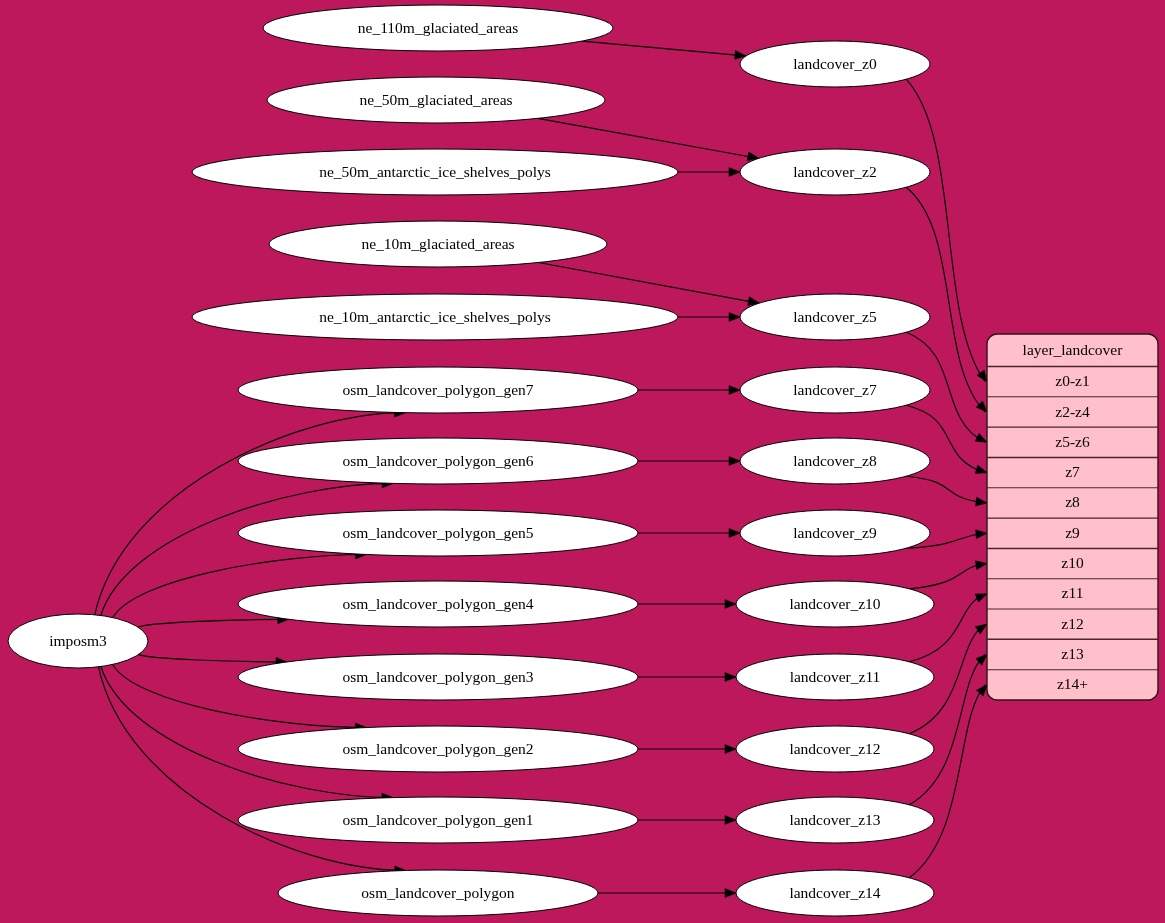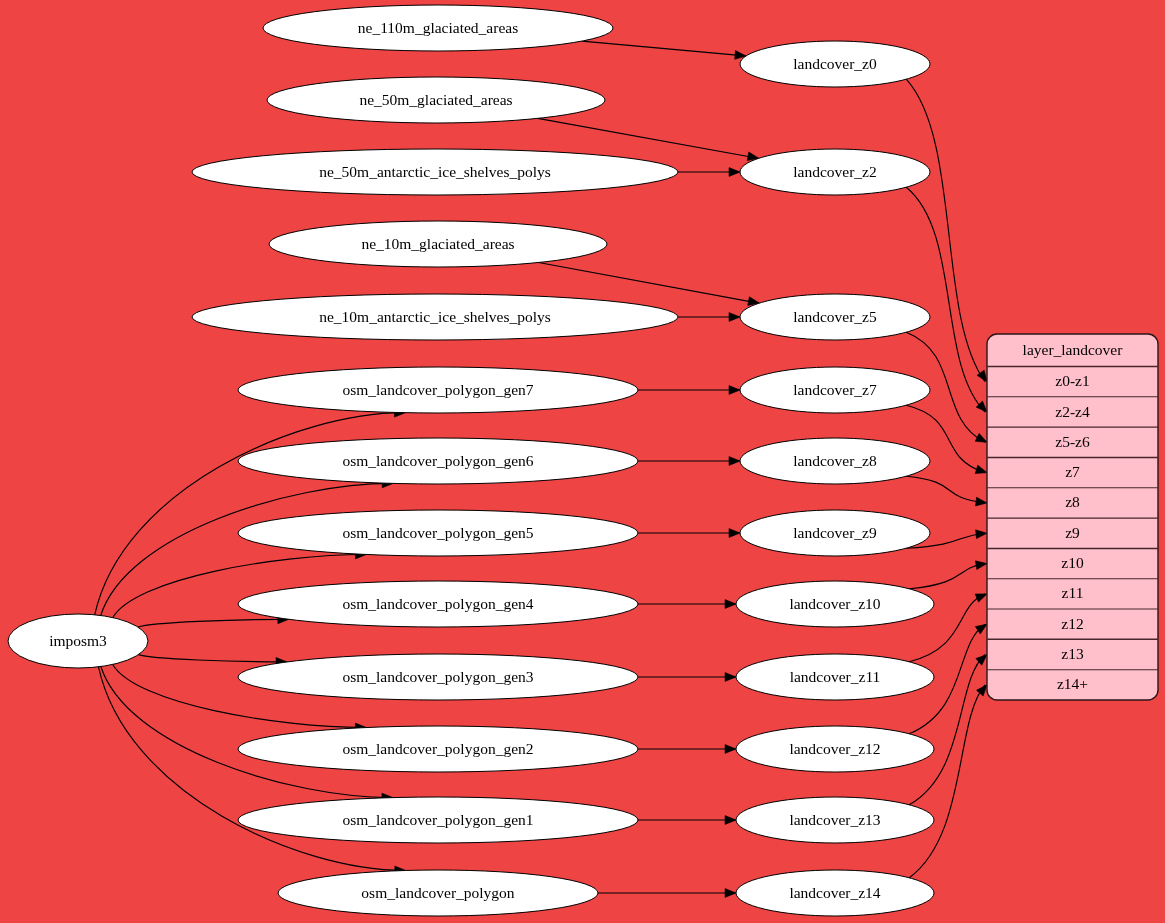--- a/index.html
+++ b/index.html
@@ -4,21 +4,21 @@
 <style>
   html, body {
     margin: 0;
     padding: 0;
     background: #ffffff;
   }
   #canvas {
     position: relative;
     width: 1165px;
     height: 923px;
-    background: #ef4444;
+    background: #be185d;
     font-family: "Liberation Serif", "DejaVu Serif", serif;
     overflow: hidden;
   }
   svg#graph {
     position: absolute;
     top: 0;
     left: 0;
     width: 1165px;
     height: 923px;
   }

